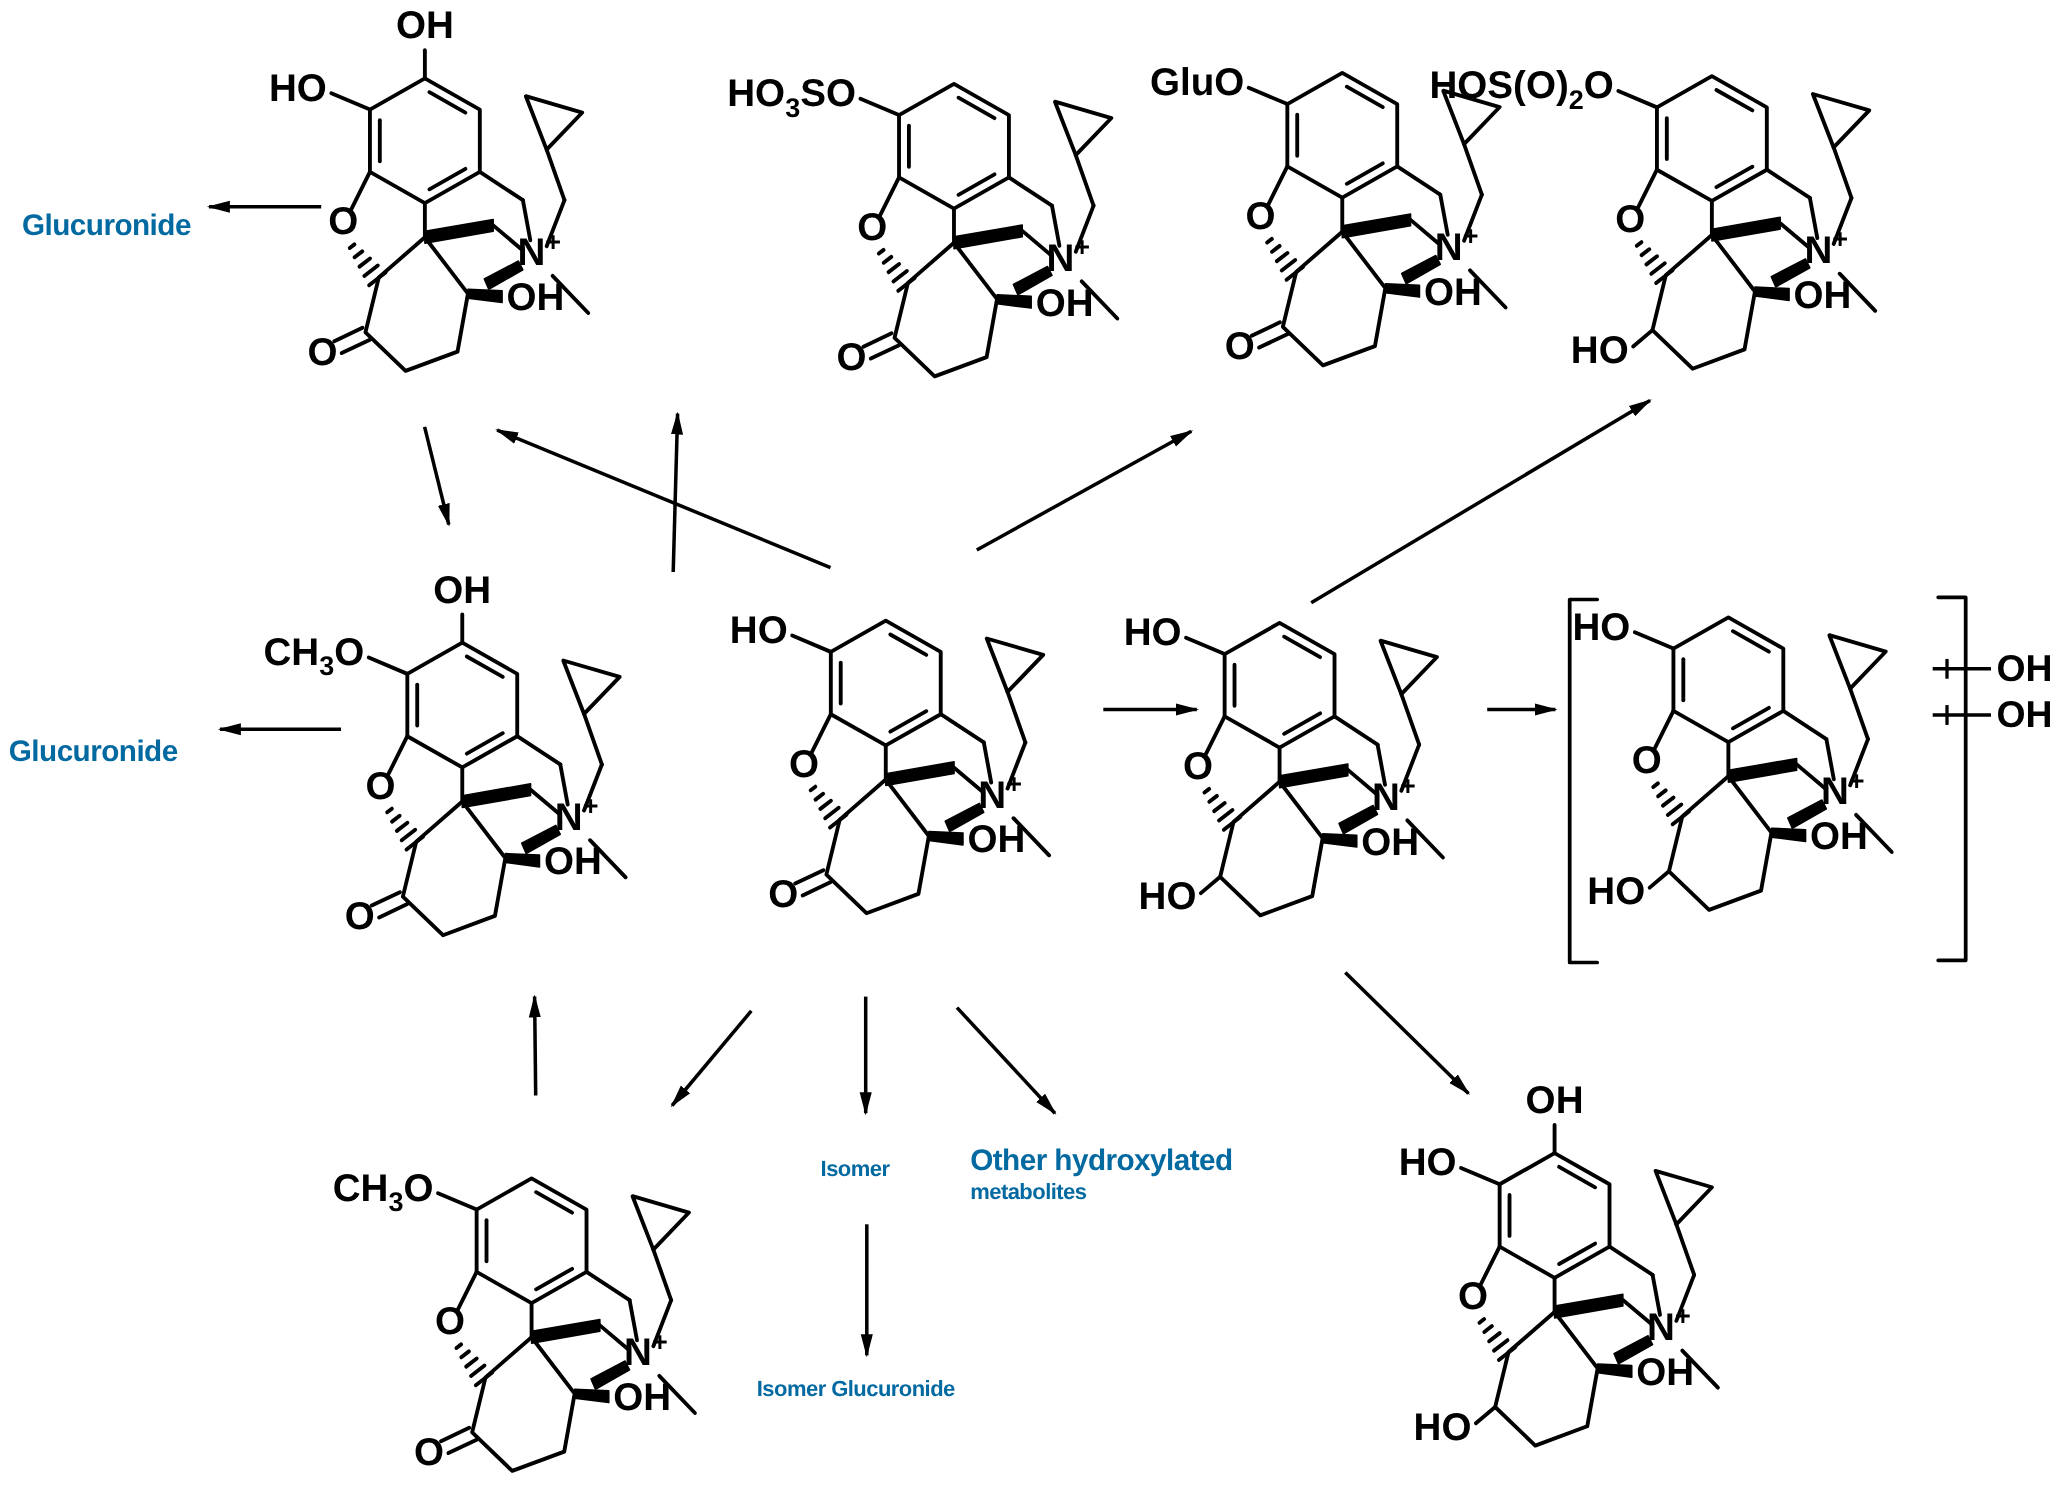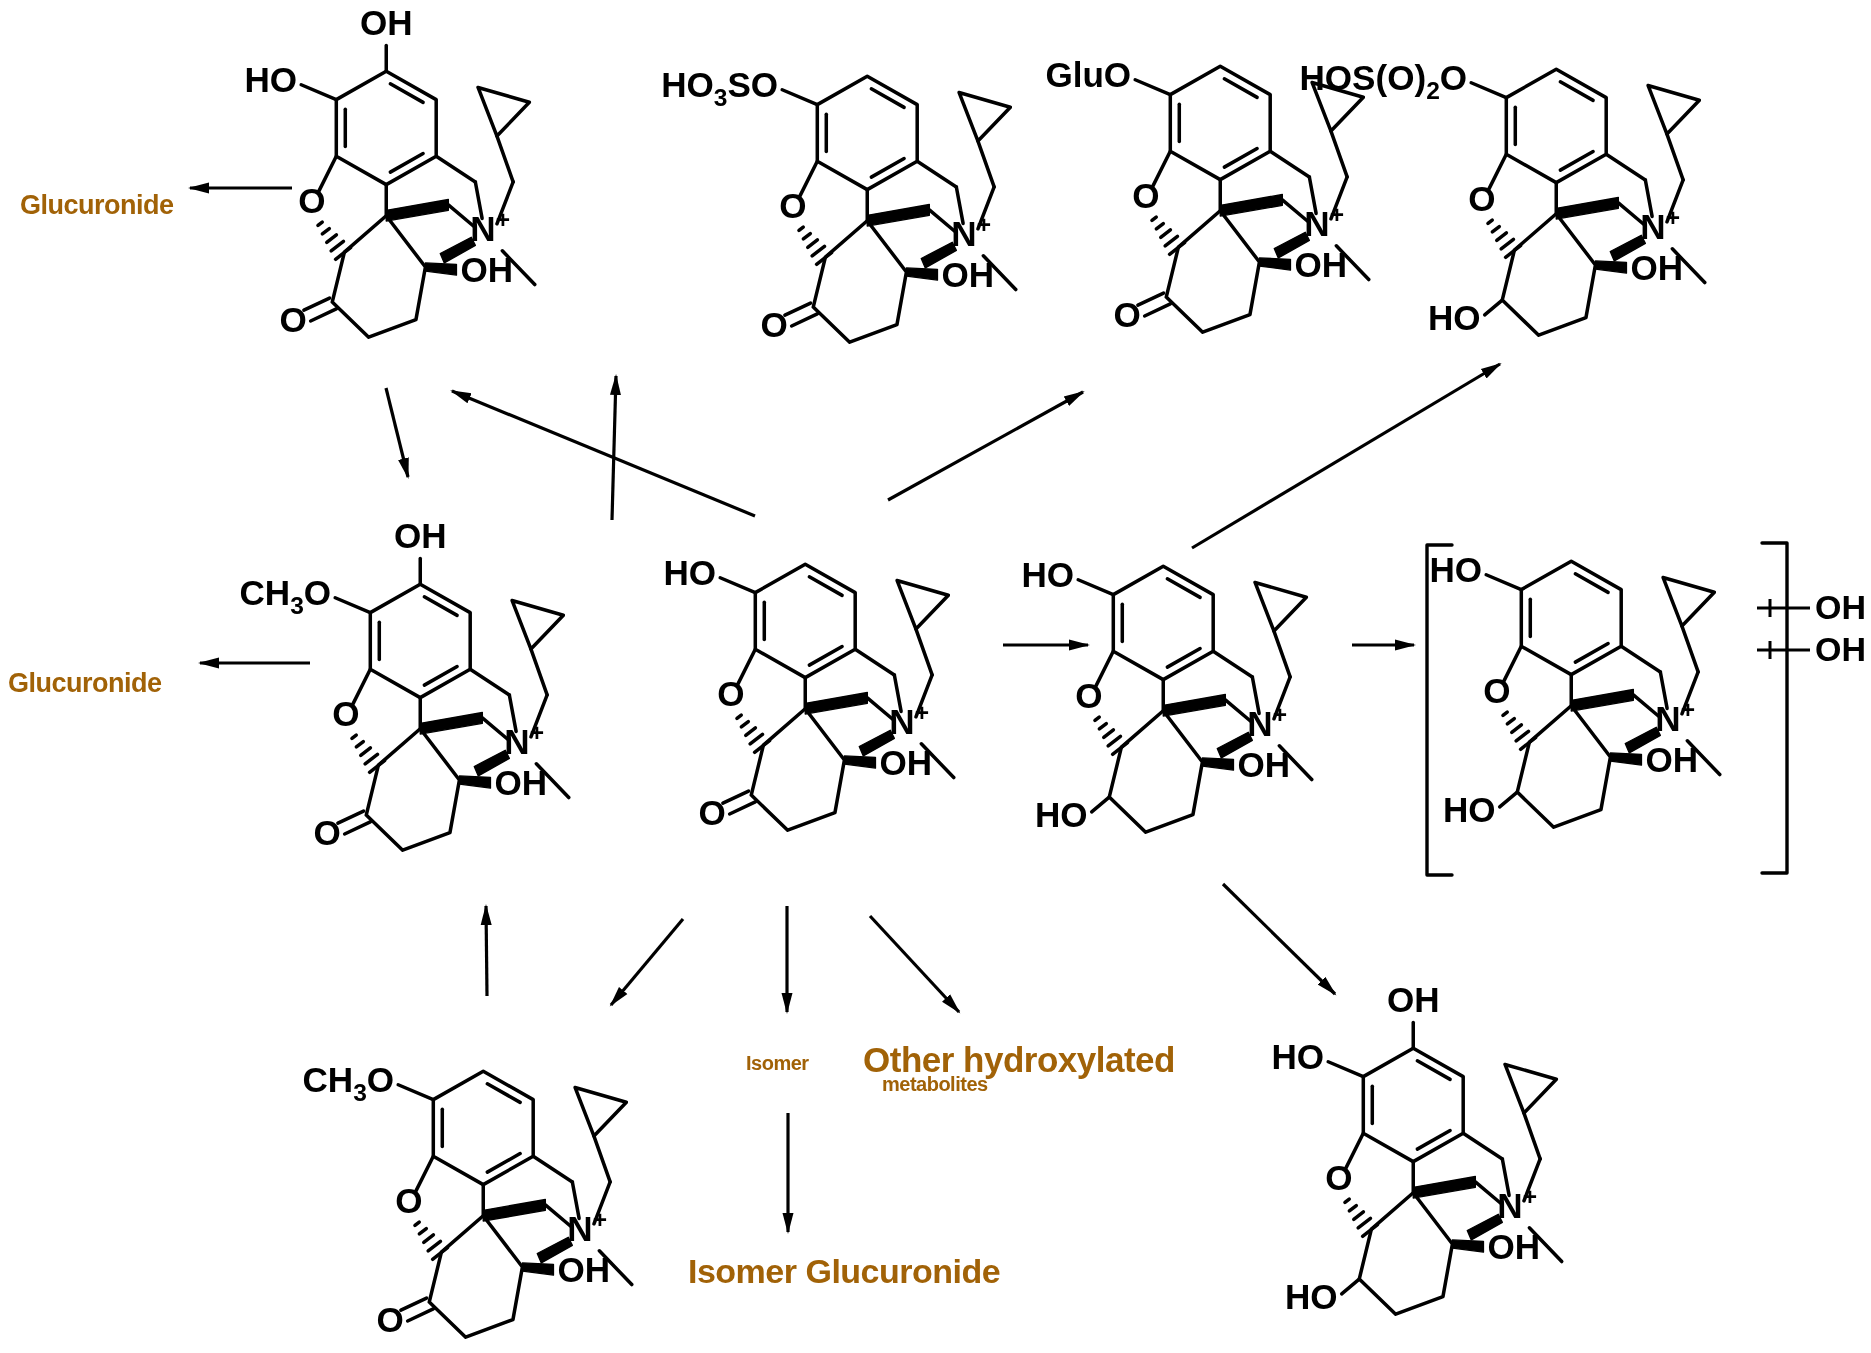--- a/index.html
+++ b/index.html
@@ -1,19 +1,19 @@
 <!DOCTYPE html>
 <html><head>
 <meta charset="utf-8">
 <style>
   html,body{margin:0;padding:0;background:#fff;}
   #canvas{position:relative;width:1871px;height:1353px;background:#ffffff;overflow:hidden;
           font-family:"Liberation Sans", sans-serif;}
   #scheme{position:absolute;left:0;top:0;}
-  .lbl{position:absolute;color:#a16207;font-weight:700;font-size:28px;letter-spacing:-0.5px;white-space:nowrap;}
+  .lbl{position:absolute;color:#0369a1;font-weight:700;font-size:28px;letter-spacing:-0.5px;white-space:nowrap;}
 </style>
 </head>
 <body>
 
 <div id="canvas">
   <svg id="scheme" width="1871" height="1353" viewBox="0 0 1871 1353">
     <defs>
       <marker id="ah" markerUnits="userSpaceOnUse" markerWidth="22" markerHeight="14" refX="19" refY="7" orient="auto">
         <path d="M0,1.5 L21,7 L0,12.5 z" fill="#000"></path>
       </marker>
@@ -370,17 +370,17 @@
         <text x="1815" y="661" text-anchor="start" font-size="34" font-weight="700" fill="#000" font-family="&quot;Liberation Sans&quot;, sans-serif"><tspan dy="0">OH</tspan></text>
       </g>
   </svg>
 
   <div class="lbl" style="left:20px;top:190px;font-size:27px;">Glucuronide</div>
 
   <div class="lbl" style="left:8px;top:668px;font-size:27px;">Glucuronide</div>
 
   <div class="lbl" style="left:746px;top:1052px;font-size:20px;">Isomer</div>
 
-  <div class="lbl" style="left:863px;top:1040px;font-size:35px;">Other hydroxylated</div>
+  <div class="lbl" style="left:882px;top:1040px;font-size:27px;">Other hydroxylated</div>
   <div class="lbl" style="left:882px;top:1073px;font-size:20px;">metabolites</div>
 
-  <div class="lbl" style="left:688px;top:1252px;font-size:34px;">Isomer Glucuronide</div>
+  <div class="lbl" style="left:688px;top:1252px;font-size:20px;">Isomer Glucuronide</div>
 </div>
 
 </body></html>

